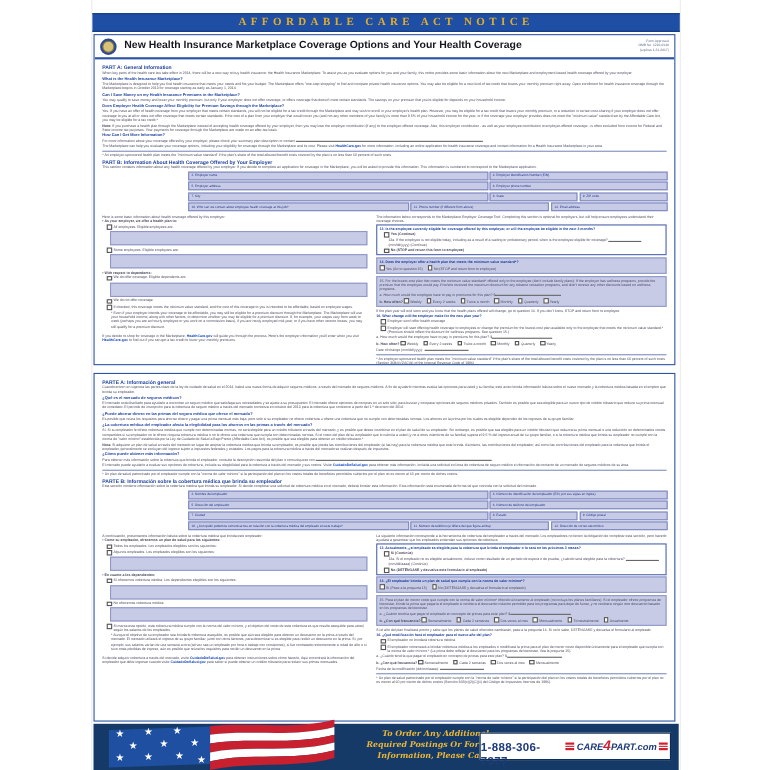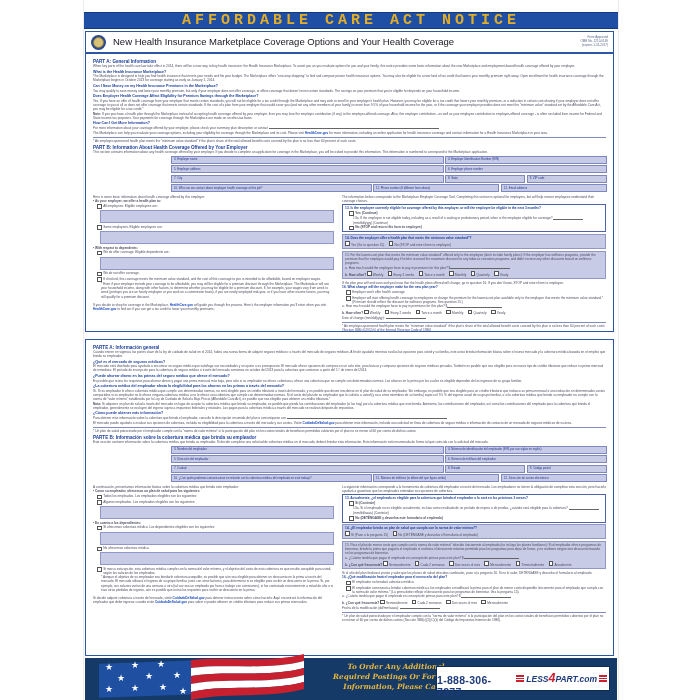--- a/index.html
+++ b/index.html
@@ -1,28 +1,28 @@
 <!DOCTYPE html>
 <html><head>
 <meta charset="utf-8">
 <style>
   html,body{margin:0;padding:0;}
   body{width:700px;height:700px;position:relative;background:#ffffff;font-family:"Liberation Sans",sans-serif;overflow:hidden;}
   #poster{position:absolute;left:83px;top:0;width:534px;height:700px;background:#fff;border-left:1px solid #ececec;border-right:1px solid #ececec;}
   
   .banner{position:absolute;left:0;top:12px;width:100%;height:17px;background:#1e4fa5;border-top:1px solid #123a7e;border-bottom:1px solid #123a7e;display:flex;align-items:center;justify-content:center;box-sizing:border-box;}
-  .banner span{font-family:Liberation Mono, monospace;font-weight:bold;color:#e4ad26;font-size:15px;letter-spacing:4px;white-space:nowrap;}
+  .banner span{font-family:Liberation Serif, serif;font-weight:bold;color:#e4ad26;font-size:10px;letter-spacing:4px;white-space:nowrap;}
   
   .sec{position:absolute;left:1px;width:529px;border:1.5px solid #2d55a5;background:#fff;overflow:hidden;box-sizing:border-box;}
   #sec-en{top:31px;height:301px;}
   #sec-es{top:339px;height:317px;}
   .sechead{display:flex;align-items:center;padding:2px 5px;height:22px;border-bottom:2.5px solid #2d55a5;box-sizing:border-box;}
   .seal{width:15px;height:15px;border-radius:50%;background:#2d4a8e;display:flex;align-items:center;justify-content:center;flex:none;}
   .seal .inner{width:9px;height:9px;border-radius:50%;background:#d8c27a;border:1px solid #8a793c;}
-  .sechead .t{font-size:9.5px;font-weight:normal;color:#16161f;margin-left:7px;flex:1;line-height:1.05;}
+  .sechead .t{font-size:9.5px;font-weight:bold;color:#16161f;margin-left:7px;flex:1;line-height:1.05;}
   .fa{font-size:3px;color:#5a6a8a;text-align:right;line-height:1.25;flex:none;}
   .content{padding:3px 7px 2px 7px;}
   .h1{font-size:4.6px;font-weight:bold;color:#1c3f9e;margin:1.6px 0 0.5px 0;}
   .h2{font-size:3.6px;font-weight:bold;color:#1c3f9e;margin:1.6px 0 0 0;}
   .p{font-size:3.2px;color:#4b4c5e;line-height:1.28;margin:0.5px 0;}
   .b{font-weight:bold;}
   .gov{color:#1646c0;font-weight:bold;}
   .blank{display:inline-block;border-bottom:0.5px solid #666;height:2.4px;vertical-align:baseline;}
   .rule{border-top:0.5px solid #7f8ebc;margin:2px 0 1px 0;}
   
@@ -366,21 +366,21 @@
       <div>Information, Please Call...</div>
     </div>
     <div class="phonebox">
       <span class="phone">1-888-306-7377</span>
       <span class="logo">
         <span class="bars">
             <i></i>
             <i></i>
             <i></i>
           </span>
-        <span class="osha">LESS</span>
+        <span class="osha">CARE</span>
         <span class="four">4</span>
         <span class="osha">PART.com</span>
         <span class="bars">
             <i></i>
             <i></i>
             <i></i>
           </span>
       </span>
     </div>
   </div>

